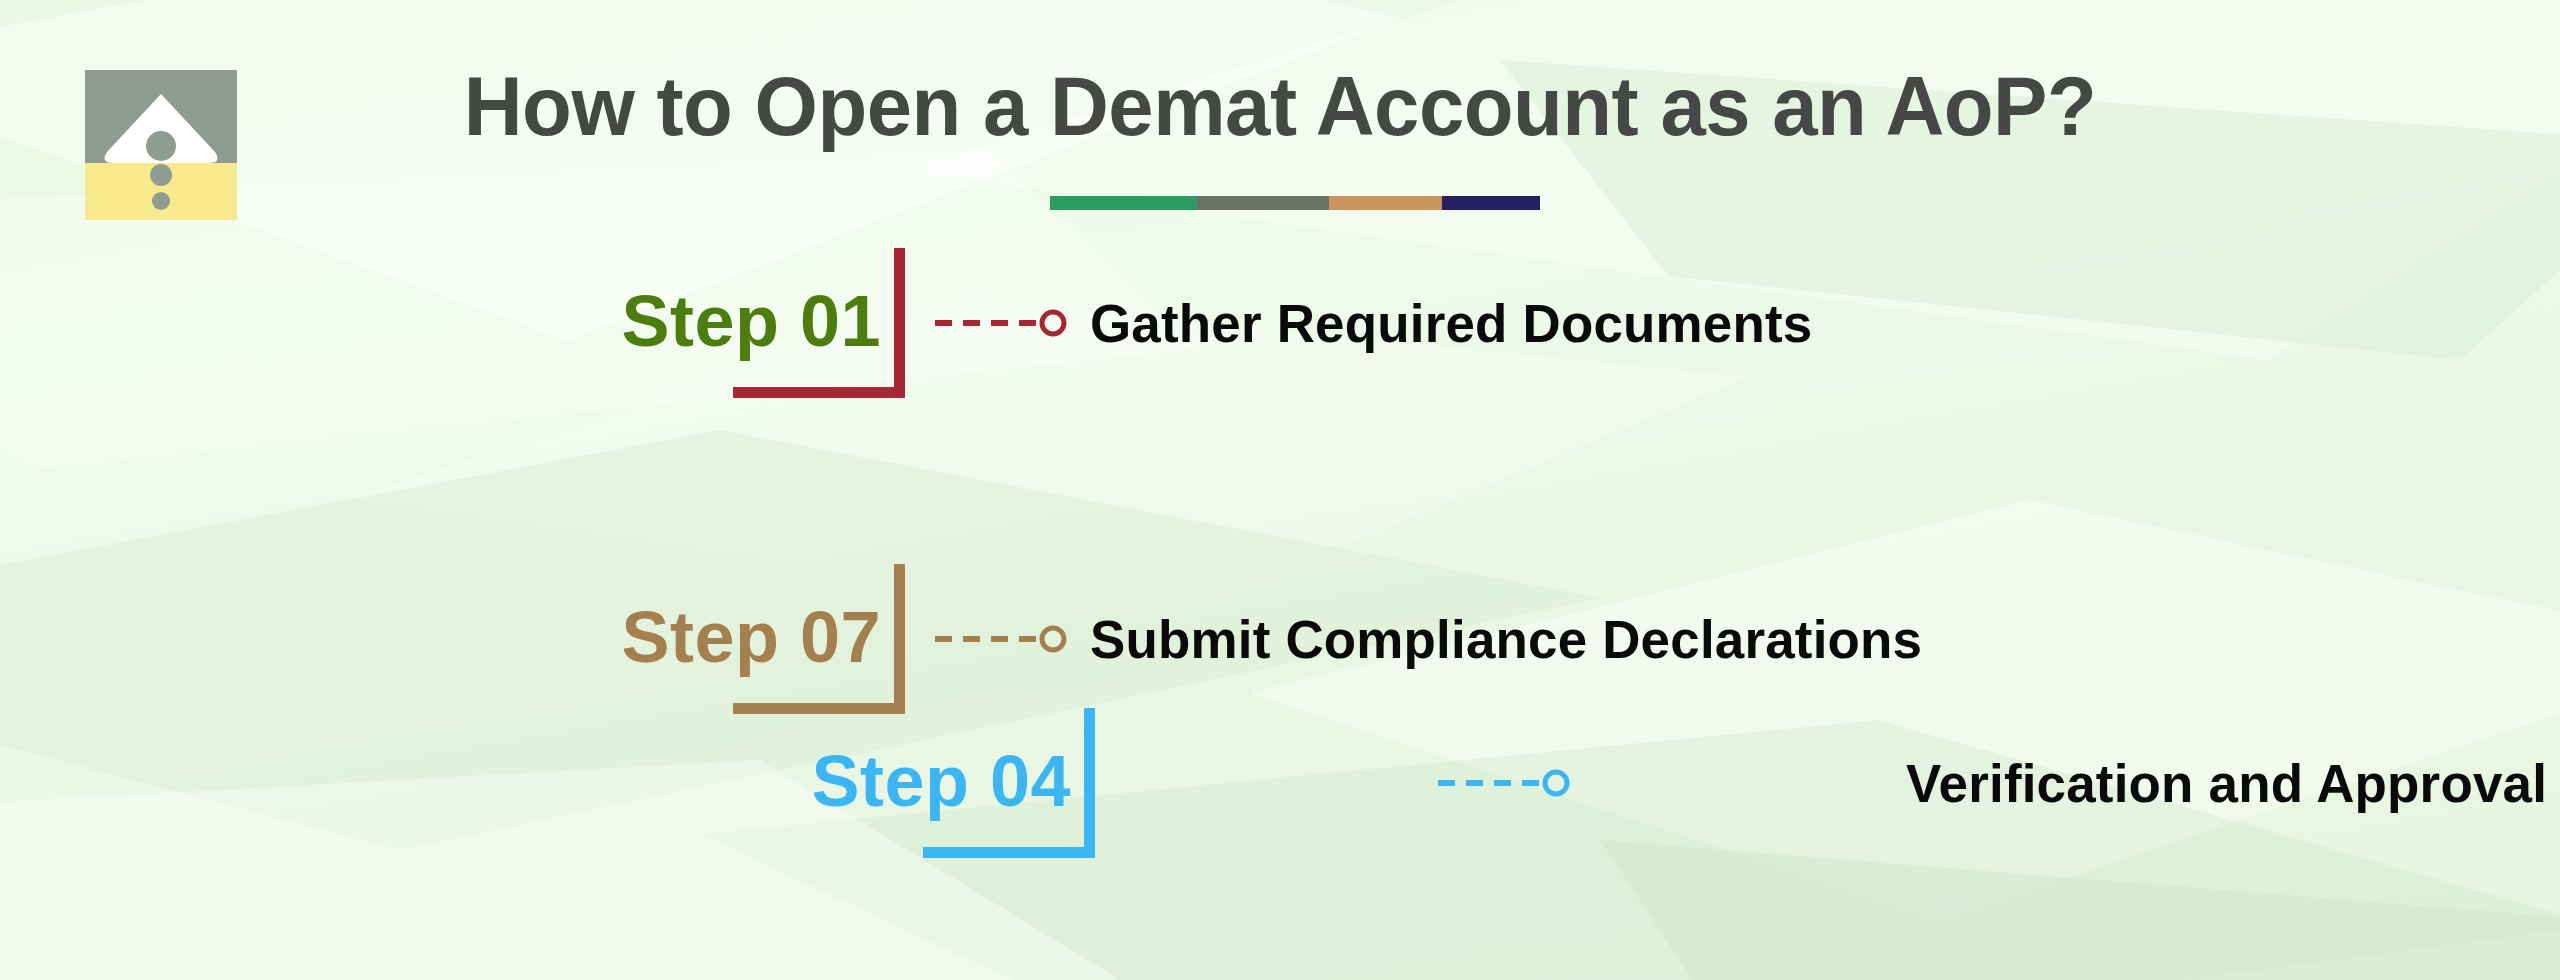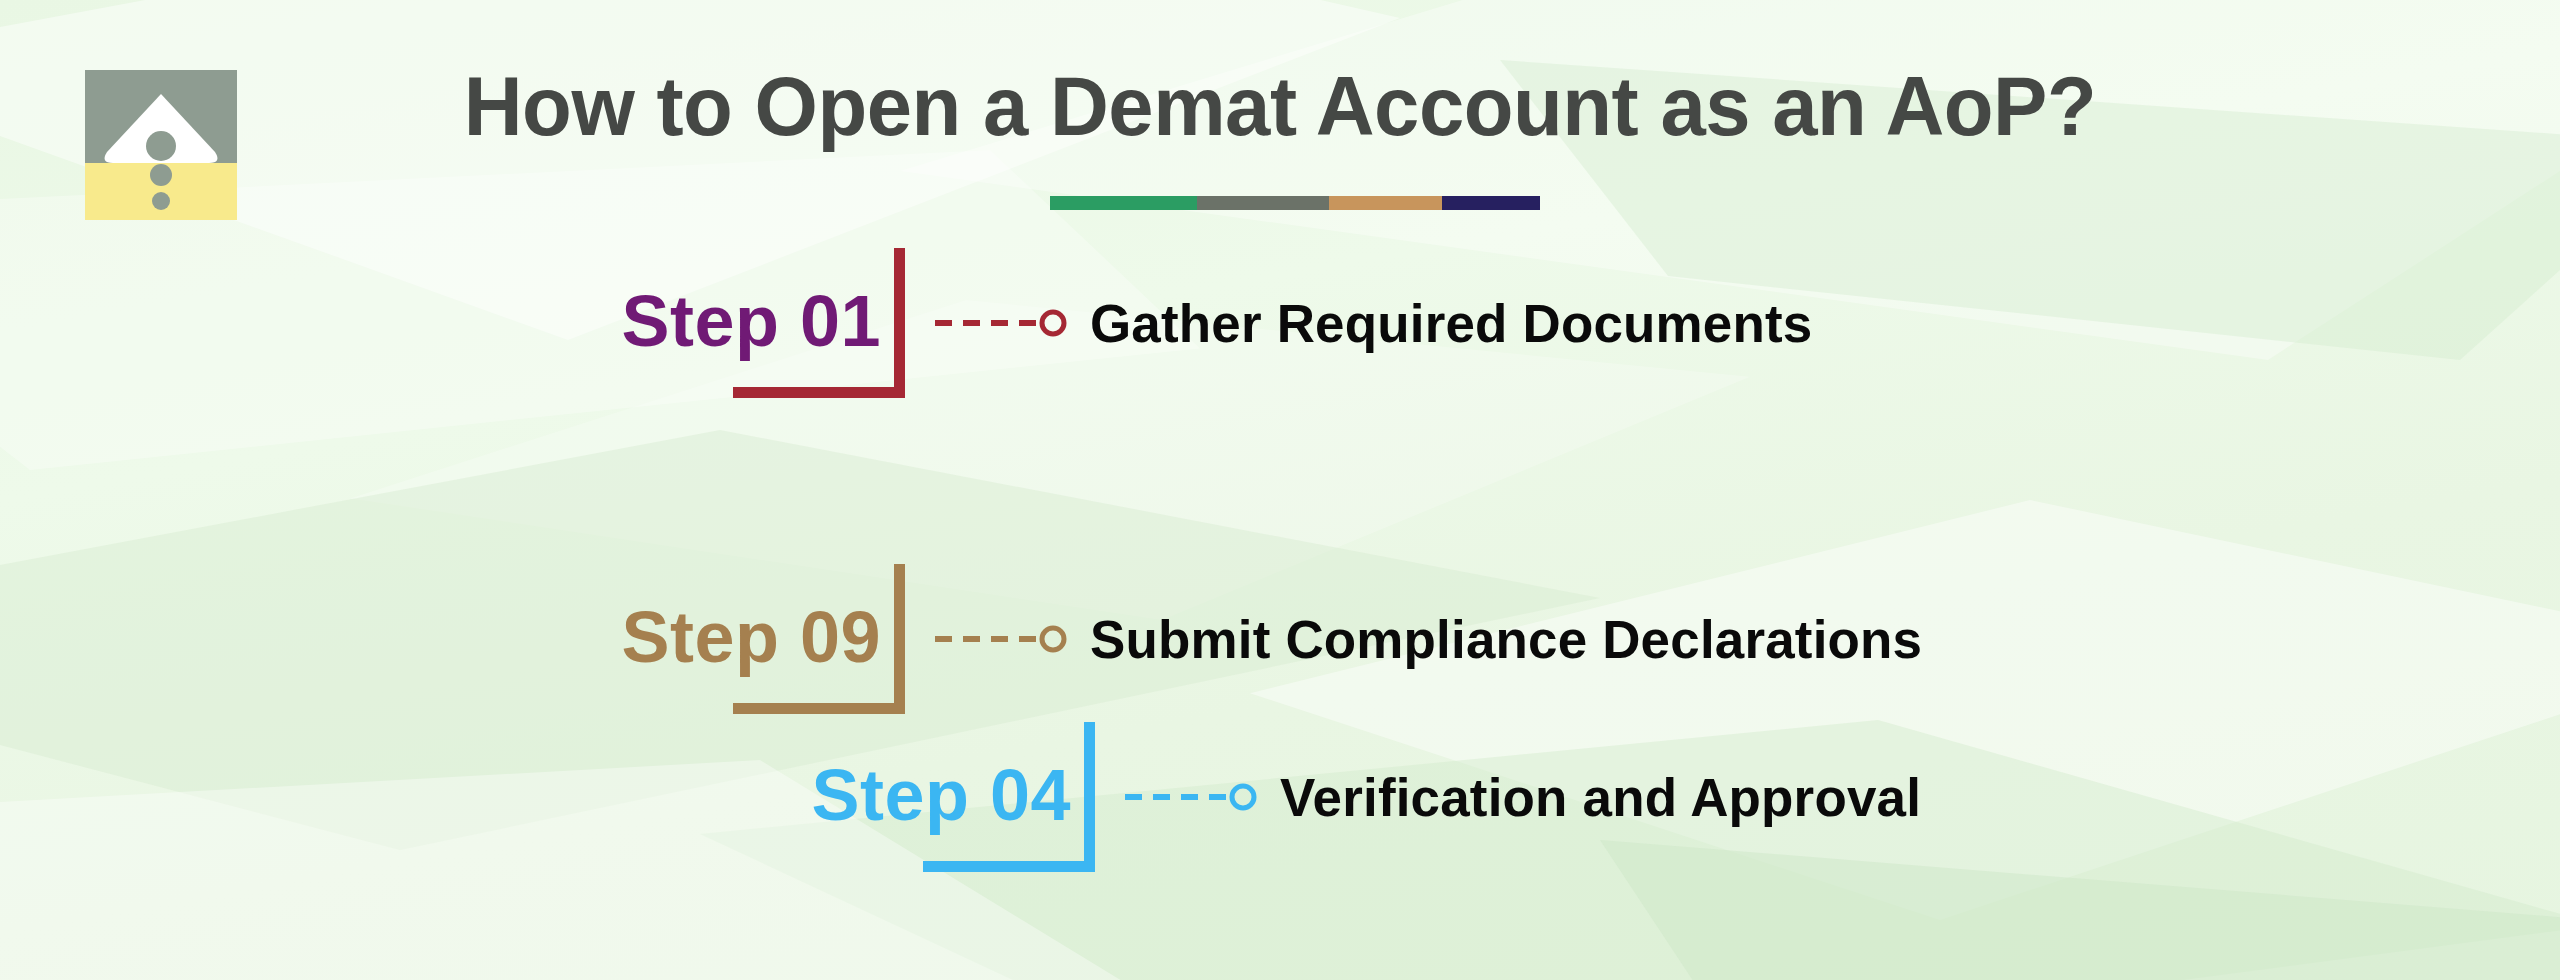--- a/index.html
+++ b/index.html
@@ -156,21 +156,21 @@
     position: absolute;
     left: 0;
     width: 2560px;
     height: 165px;
     display: flex;
     align-items: center;
   }
   .step-row.r0 { top: 0px; }
   .step-row.r1 { top: 158px; }
   .step-row.r2 { top: 316px; }
-  .step-row.r3 { top: 474px; }
+  .step-row.r3 { top: 460px; justify-content: space-between; }
 
   .step-left {
     position: relative;
     height: 165px;
     display: flex;
     align-items: center;
     justify-content: flex-end;
   }
   .step-row.indent-0 .step-left { width: 905px; }
   .step-row.indent-1 .step-left { width: 1095px; }
@@ -266,35 +266,35 @@
   <div class="divider">
     <span class="dv-1" style="background: rgb(43, 157, 99);"></span>
     <span class="dv-2" style="background: rgb(107, 114, 104);"></span>
     <span class="dv-3" style="background: rgb(200, 149, 92);"></span>
     <span class="dv-4" style="background: rgb(38, 32, 96);"></span>
   </div>
 
   <div class="steps">
       <div class="step-row r0 indent-0">
         <div class="step-left">
-          <div class="step-label" style="color: #701a75;">Step 01</div>
+          <div class="step-label" style="color: #4d7c0f;">Step 01</div>
           <div class="bracket">
             <div class="vbar" style="background: rgb(165, 40, 52);"></div>
             <div class="hbar" style="background: rgb(165, 40, 52);"></div>
           </div>
         </div>
         <svg class="connector" viewBox="0 0 135 30">
           <line x1="2" y1="15" x2="104" y2="15" stroke="#a52834" stroke-width="6" stroke-dasharray="17 11" stroke-linecap="butt"></line>
           <circle cx="120" cy="15" r="11" fill="none" stroke="#a52834" stroke-width="5"></circle>
         </svg>
         <div class="step-text" style="color: rgb(10, 10, 10);">Gather Required Documents</div>
       </div>
       <div class="step-row r2 indent-0">
         <div class="step-left">
-          <div class="step-label" style="color: rgb(165, 128, 79);">Step 09</div>
+          <div class="step-label" style="color: rgb(165, 128, 79);">Step 07</div>
           <div class="bracket">
             <div class="vbar" style="background: rgb(165, 128, 79);"></div>
             <div class="hbar" style="background: rgb(165, 128, 79);"></div>
           </div>
         </div>
         <svg class="connector" viewBox="0 0 135 30">
           <line x1="2" y1="15" x2="104" y2="15" stroke="#a5804f" stroke-width="6" stroke-dasharray="17 11" stroke-linecap="butt"></line>
           <circle cx="120" cy="15" r="11" fill="none" stroke="#a5804f" stroke-width="5"></circle>
         </svg>
         <div class="step-text" style="color: rgb(10, 10, 10);">Submit Compliance Declarations</div>

